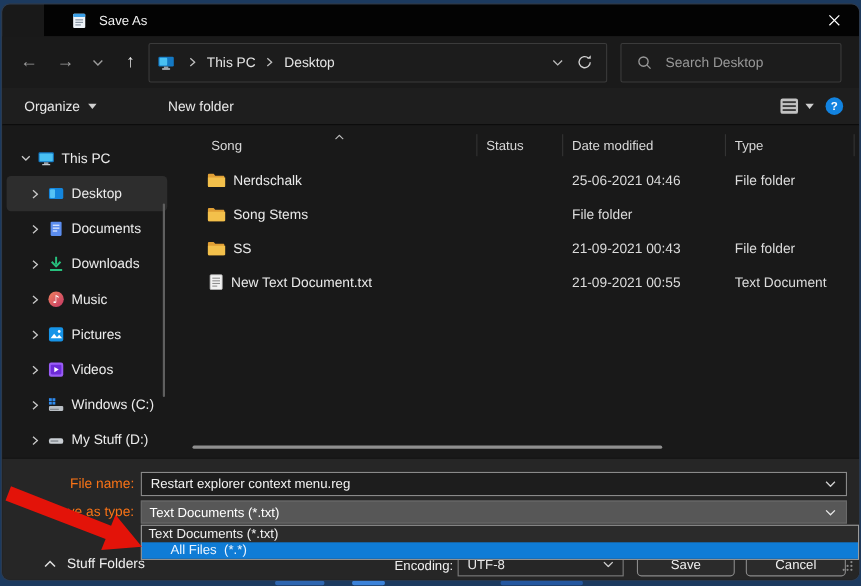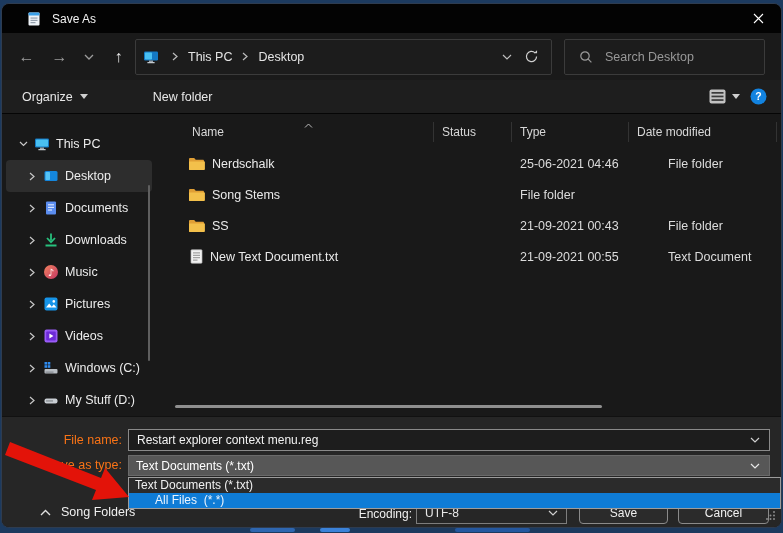--- a/index.html
+++ b/index.html
@@ -4,21 +4,21 @@
 <style>
   html,body{margin:0;padding:0;background:#0e1e34;}
   *{box-sizing:border-box;}
   .stage{position:relative;width:783px;height:533px;overflow:hidden;
          background:#1c3a5f;font-family:"Liberation Sans",sans-serif;
          -webkit-font-smoothing:antialiased;color:#e8e8e8;}
   .tbar-hint{position:absolute;height:4px;border-radius:2px;bottom:1px;}
   .window{position:absolute;left:1px;right:1px;top:3px;bottom:5px;background:#191919;
           border-radius:8px;overflow:hidden;border:1px solid #2e3c50;}
   
-  .titlebar{height:29px;background:#030303;display:flex;align-items:center;padding-left:24px;}
+  .titlebar{height:29px;background:#030303;display:flex;align-items:center;padding-left:24px;margin-left:38px;}
   .titlebar .title{font-size:12px;color:#f2f2f2;margin-left:10px;}
   .close-btn{margin-left:auto;width:46px;height:29px;display:flex;align-items:center;justify-content:center;}
   
   .navrow{height:47px;display:flex;align-items:center;background:#1a1a1a;padding-left:8px;}
   .navbtn{width:33px;height:33px;display:flex;align-items:center;justify-content:center;
           font-size:16px;color:#9c9c9c;}
   .navbtn.up{color:#e8e8e8;}
   .navbtn.small{width:26px;}
   .addressbar{width:417px;height:36px;margin-left:0px;border:1px solid #3b3b3b;background:#1c1c1c;
               display:flex;align-items:center;border-radius:2px;font-size:12.5px;color:#e4e4e4;}
@@ -372,24 +372,24 @@
         <div class="side-scroll"></div>
       </div>
 
       <div class="list">
         <span class="sortmark">
           <svg width="9" height="5" viewBox="0 0 9 5">
               <path d="M1 4.5L4.5 1 8 4.5" stroke="#bdbdbd" fill="none" stroke-width="1"></path>
             </svg>
         </span>
         <div class="lheader">
-          <div class="hcell name">Name</div>
+          <div class="hcell name">Song</div>
           <div class="hcell status">Status</div>
+          <div class="hcell date">Date modified</div>
           <div class="hcell type">Type</div>
-          <div class="hcell date">Date modified</div>
         </div>
 
         <div class="rows">
           <div class="lrow">
             <div class="ccell name">
               <span style="display:flex;">
                 <svg width="17" height="14" viewBox="0 0 17 14">
                   <path d="M1 2.2C1 1.5 1.5 1 2.2 1h4l1.5 1.7h7.1c.7 0 1.2.5 1.2 1.2v8c0 .7-.5 1.2-1.2 1.2H2.2C1.5 13.1 1 12.6 1 11.9z" fill="#e09f35"></path>
                   <path d="M1 4.4h15.9v7.5c0 .7-.5 1.2-1.2 1.2H2.2c-.7 0-1.2-.5-1.2-1.2z" fill="#f3c04b"></path>
                 </svg>
@@ -478,21 +478,21 @@
         <div class="opt">Text Documents (*.txt)</div>
         <div class="opt hl">All Files  (*.*)</div>
       </div>
 
       <div class="hidefolders">
         <span style="display:flex;">
           <svg width="11" height="7" viewBox="0 0 11 7">
               <path d="M1 6l4.5-4.5L10 6" stroke="#e0e0e0" fill="none" stroke-width="1.4"></path>
             </svg>
         </span>
-        <span>Song Folders</span>
+        <span>Stuff Folders</span>
       </div>
 
       <div class="enc-label">Encoding:</div>
       <div class="enc-combo">
         <span>UTF-8</span>
         <span class="chev" style="margin-left:auto;padding-right:8px;display:flex;">
           <svg width="10" height="6" viewBox="0 0 10 6">
               <path d="M1 1l4 4 4-4" stroke="#cfcfcf" fill="none" stroke-width="1.2"></path>
             </svg>
         </span>

